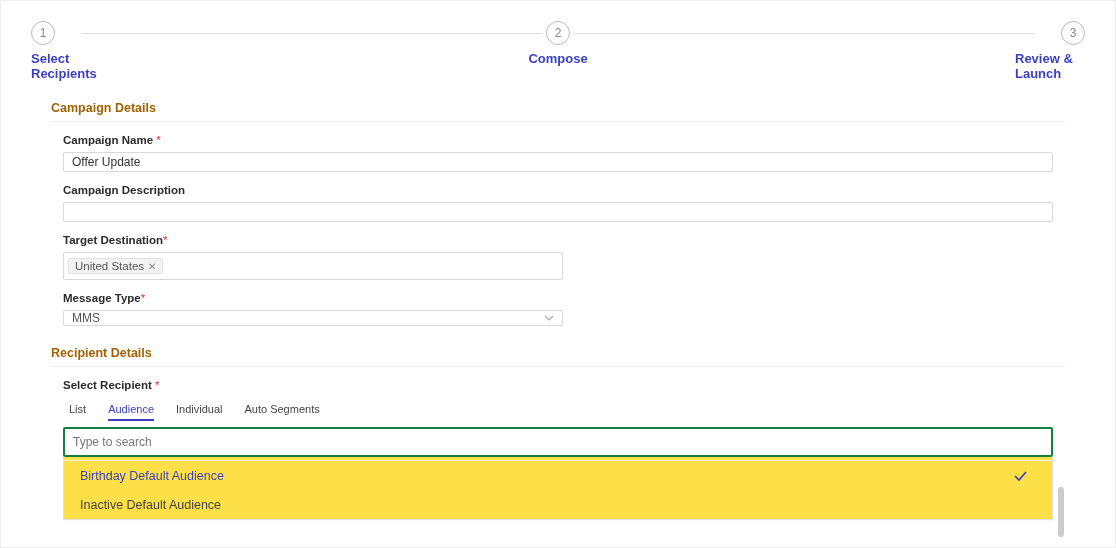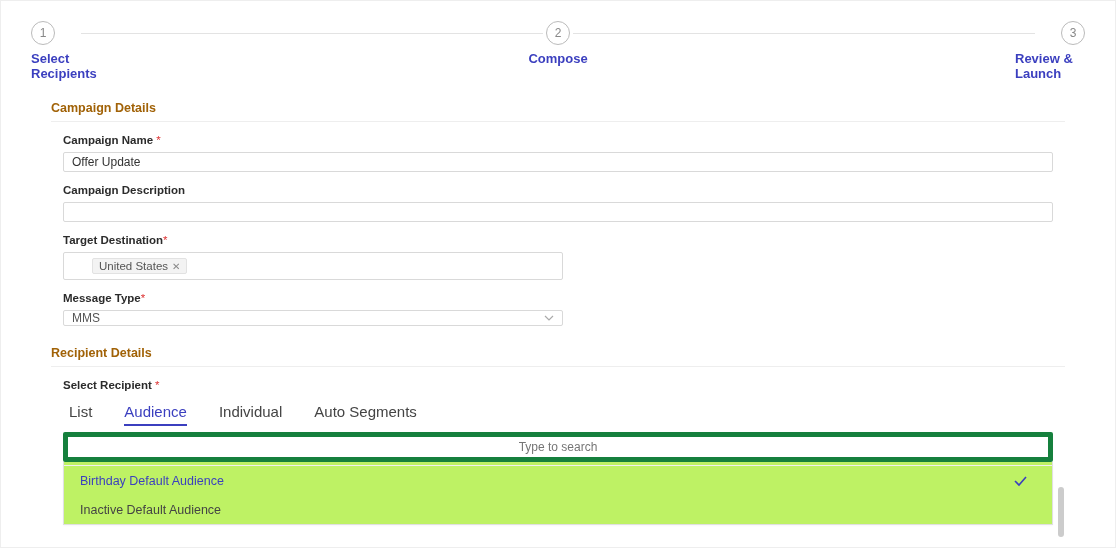--- a/index.html
+++ b/index.html
@@ -22,35 +22,35 @@
   .section { padding:20px 50px 0 50px; }
   .section-title { font-size:12.5px; font-weight:700; color:#a16207; margin:0 0 6px 0; }
   .section-rule { border:0; border-top:1px solid #eee; margin:6px 0 12px 0; }
 
   .field { padding:0 12px 12px 12px; }
   .field-label { font-size:11.5px; font-weight:700; color:#2b2b2b; margin-bottom:6px; }
   .req { color:#d33; font-weight:400; }
   .text-input { width:100%; height:20px; border:1px solid #d9d9d9; border-radius:2px; padding:0 8px; font-size:12px; color:#333; outline:none; }
   .half { width:500px; }
   .tag-input { height:28px; border:1px solid #d9d9d9; border-radius:2px; padding:2px 4px; display:flex; align-items:center; gap:4px; background:#fff; }
-  .tag { background:#f3f3f3; border:1px solid #e2e2e2; border-radius:2px; font-size:11.5px; color:#555; padding:1px 6px; display:inline-flex; align-items:center; gap:4px;margin-left:24px; }
+  .tag { background:#f3f3f3; border:1px solid #e2e2e2; border-radius:2px; font-size:11.5px; color:#555; padding:1px 6px; display:inline-flex; align-items:center; gap:4px; }
   .tag-x { font-size:10px; color:#888; cursor:pointer; }
 
   .select { height:16px; border:1px solid #d9d9d9; border-radius:2px; display:flex; align-items:center; justify-content:space-between; padding:0 8px; font-size:12px; color:#555; background:#fff; }
   .chev { width:10px; height:10px; }
 
   
-  .tabs { display:flex; gap:32px; padding:2px 18px 6px 18px; font-size:15px; }
+  .tabs { display:flex; gap:22px; padding:2px 18px 6px 18px; font-size:11px; }
   .tab { color:#444; cursor:pointer; padding-bottom:4px; }
   .tab-active { color:#3b3fbf; border-bottom:2px solid #3b3fbf; }
 
   
   .search-wrap { padding:0 12px; }
-  .search { width:100%; height:30px; border:5px solid #15803d; border-radius:2px; padding:8px 8px; font-size:12px; color:#333; outline:none;text-align:center; }
-  .dropdown { margin-top:0; border:1px solid #e0e0e0; border-top:0; background:#bef264; box-shadow:0 1px 2px rgba(0,0,0,0.03); }
+  .search { width:100%; height:30px; border:2px solid #15803d; border-radius:2px; padding:8px 8px; font-size:12px; color:#333; outline:none; }
+  .dropdown { margin-top:0; border:1px solid #e0e0e0; border-top:0; background:#fde047; box-shadow:0 1px 2px rgba(0,0,0,0.03); }
   .dd-top { height:4px; border-bottom:1px solid #f0f0f0; }
   .dd-item { display:flex; justify-content:space-between; align-items:center; padding:7px 24px 7px 16px; font-size:12.5px; color:#444; cursor:pointer; }
   .dd-item.selected { color:#3b3fbf; }
   .check { width:16px; height:16px; color:#3b3fbf; }
   .dd-scroll { position:absolute; right:51px; width:6px; background:#ccc; border-radius:3px; }
 </style>
 </head>
 <body>
 
 <div class="page">

